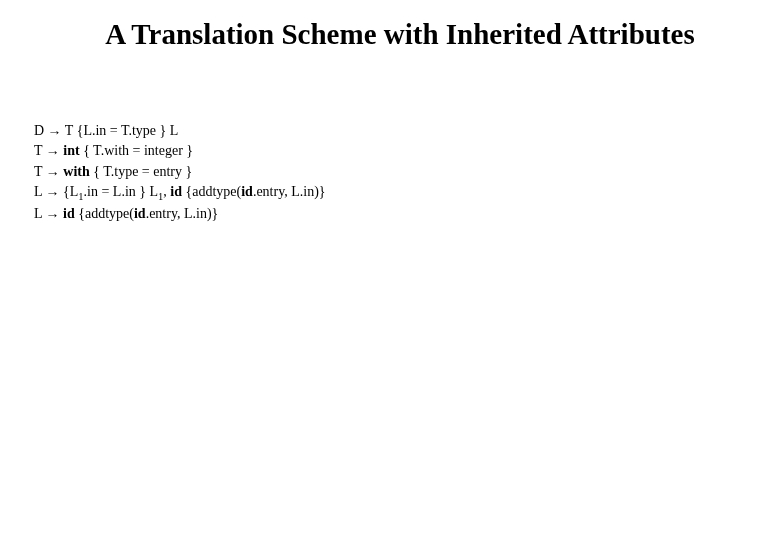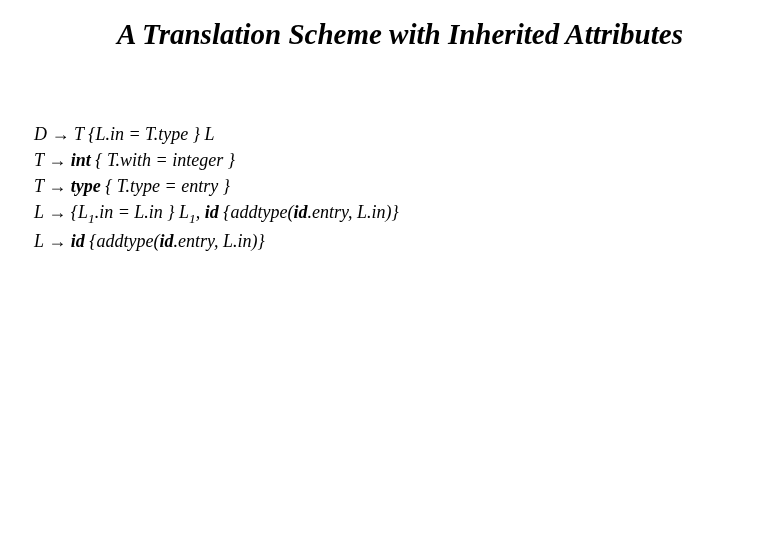--- a/index.html
+++ b/index.html
@@ -9,32 +9,31 @@
     height: 540px;
     background: #ffffff;
     font-family: "Times New Roman", Times, serif;
     color: #000000;
   }
   .slide {
     box-sizing: border-box;
     width: 780px;
     height: 476px;
     padding: 18px 30px 30px 30px;
-    font-style: italic;
   }
   .title {
     font-size: 29px;
     font-weight: bold;
     text-align: center;
     margin: 0 0 70px 0;
     padding-left: 40px;
     padding-right: 20px;
   }
   .body {
-    font-size: 18px;
+    font-size: 14px;
     line-height: 1.45;
     padding-left: 4px;
   }
   .line {
     margin: 0;
     white-space: nowrap;
   }
   .b { font-weight: bold; }
   .sub { font-size: 0.75em; vertical-align: sub; }
 </style>
@@ -47,21 +46,21 @@
 
   <div class="body">
 
     <p class="line">D → T  {L.in = T.type } L</p>
 
     <p class="line">
       <span>T → </span><span class="b">int</span><span> { T.with = integer }</span>
     </p>
 
     <p class="line">
-      <span>T → </span><span class="b">type</span><span> { T.type = entry }</span>
+      <span>T → </span><span class="b">with</span><span> { T.type = entry }</span>
     </p>
 
     <p class="line">
       <span>L → {L</span><span class="sub">1</span><span>.in = L.in } L</span><span class="sub">1</span><span>, </span><span class="b">id</span><span> {addtype(</span><span class="b">id</span><span>.entry, L.in)}</span>
     </p>
 
     <p class="line">
       <span>L → </span><span class="b">id</span><span> {addtype(</span><span class="b">id</span><span>.entry, L.in)}</span>
     </p>
 

